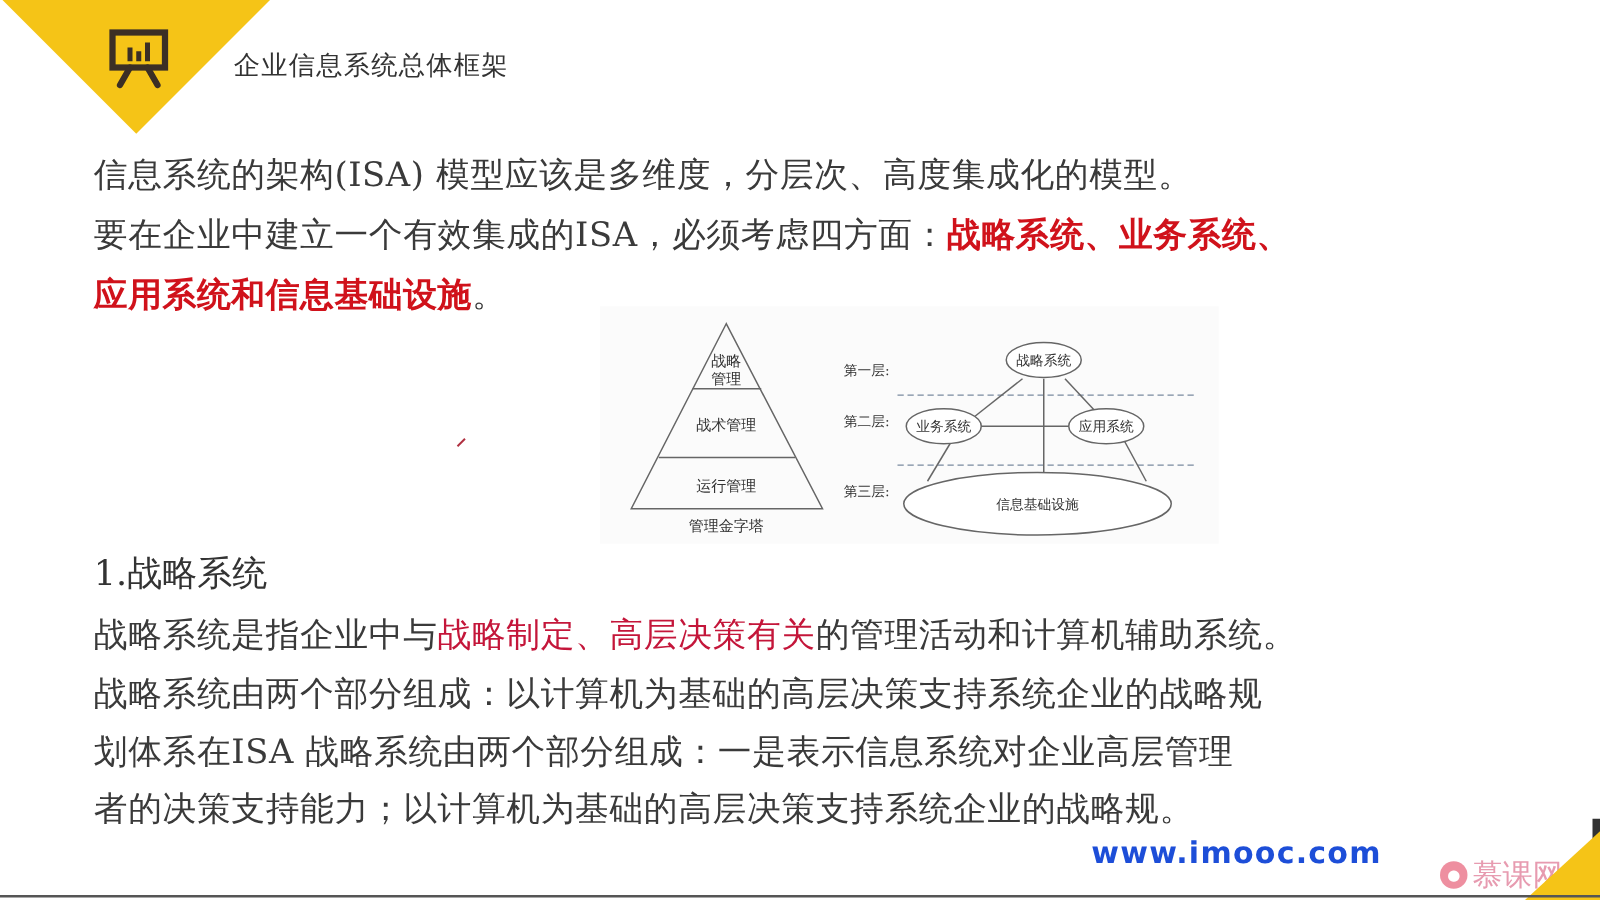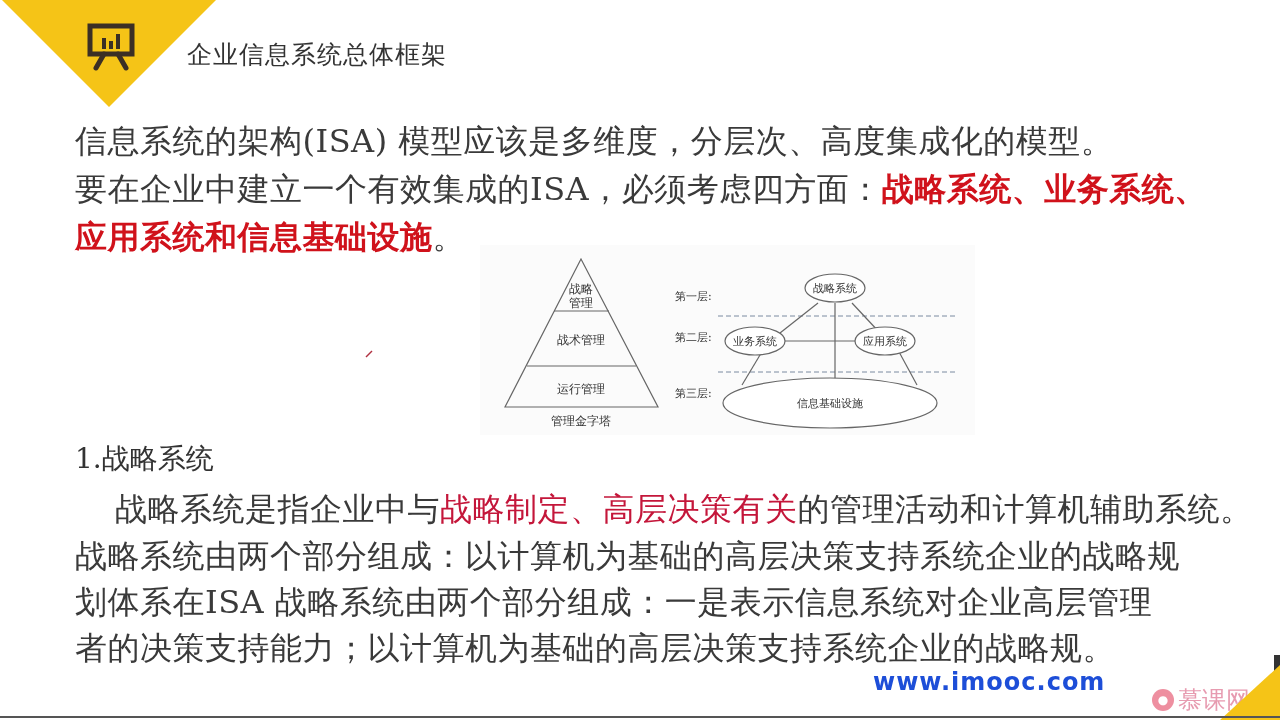--- a/index.html
+++ b/index.html
@@ -13,24 +13,24 @@
     position: absolute; left: 0; top: 0; width: 0; height: 0;
     border-left: 107px solid transparent;
     border-right: 107px solid transparent;
     border-top: 107px solid #f5c417;
     left: 2px;
   }
   .logo-icon { position: absolute; left: 86px; top: 22px; width: 50px; height: 50px; }
   .title {
     position: absolute; left: 187px; top: 38px;
     font-family: "DejaVu Sans", "Liberation Sans", sans-serif;
-    font-size: 25px; color: #333333; letter-spacing: 1px;
+    font-size: 21px; color: #333333; letter-spacing: 1px;
   }
   .para {
-    position: absolute; left: 75px; font-size: 32px; line-height: 48px;
+    position: absolute; left: 75px; font-size: 27px; line-height: 48px;
     color: #3a3a3a; white-space: nowrap; letter-spacing: 0.5px;
   }
   .red { color: #d0121b; font-weight: bold; }
   .red-plain { color: #c4163a; }
   .diagram {
     position: absolute; left: 480px; top: 245px; width: 495px; height: 190px;
     background: #fbfbfb;
   }
   .heading {
     position: absolute; left: 75px; top: 440px; font-size: 28px; color: #333; text-align: right;
@@ -125,21 +125,21 @@
   <ellipse cx="275" cy="96" rx="30" ry="14" fill="#fff" stroke="#666" stroke-width="1.2"></ellipse>
   <text x="275" y="100" font-size="11" text-anchor="middle">业务系统</text>
   <ellipse cx="405" cy="96" rx="30" ry="14" fill="#fff" stroke="#666" stroke-width="1.2"></ellipse>
   <text x="405" y="100" font-size="11" text-anchor="middle">应用系统</text>
   <ellipse cx="350" cy="158" rx="107" ry="25" fill="#fff" stroke="#666" stroke-width="1.2"></ellipse>
   <text x="350" y="162" font-size="11" text-anchor="middle">信息基础设施</text>
 </svg>
 
 <div class="heading">1.战略系统</div>
 
-<div class="para" style="top:485px;margin-left:40px;">
+<div class="para" style="top:485px;">
   <span>战略系统是指企业中与</span><span class="red-plain">战略制定、高层决策有关</span><span>的管理活动和计算机辅助系统。</span>
 </div>
 <div class="para" style="top:532px;">战略系统由两个部分组成：以计算机为基础的高层决策支持系统企业的战略规</div>
 <div class="para" style="top:578px;">划体系在ISA 战略系统由两个部分组成：一是表示信息系统对企业高层管理</div>
 <div class="para" style="top:624px;">者的决策支持能力；以计算机为基础的高层决策支持系统企业的战略规。</div>
 
 <div class="watermark">www.imooc.com</div>
 <div class="brand">
   <span class="brand-dot">●</span>
   <span>慕课网</span>

